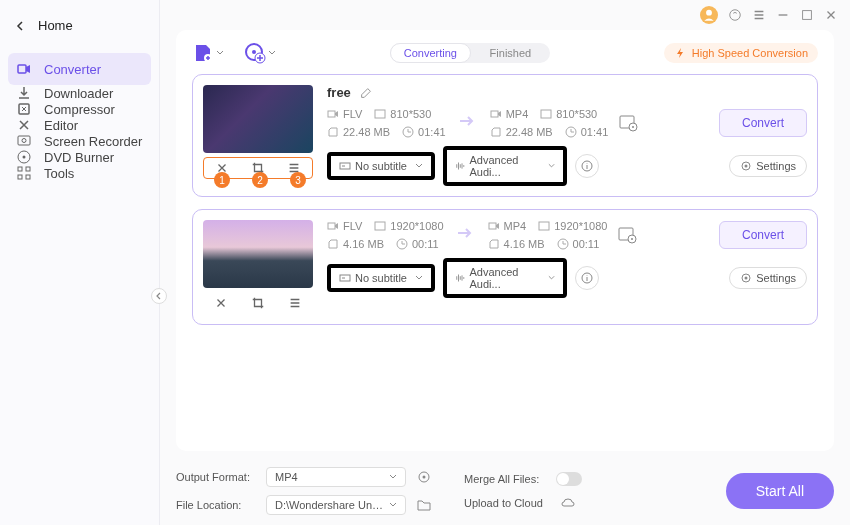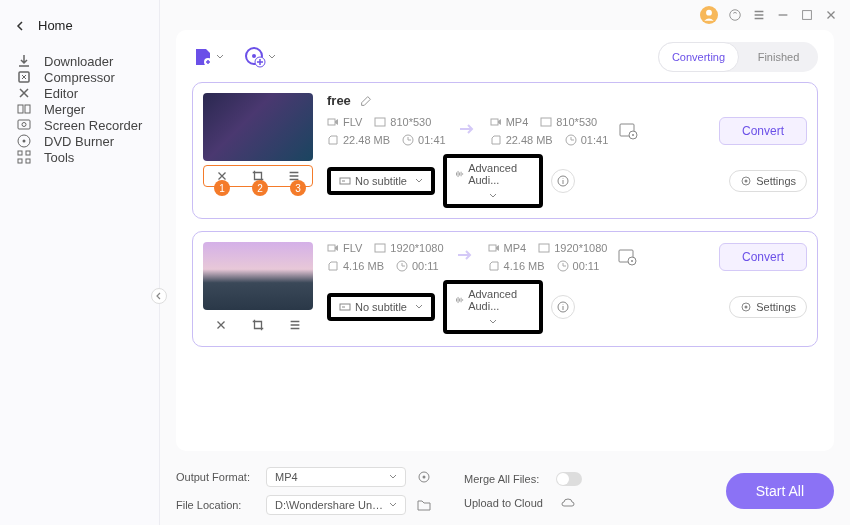--- a/index.html
+++ b/index.html
@@ -13,21 +13,21 @@
 .sidebar-item .icon { width: 16px; height: 16px; display: flex; align-items: center; justify-content: center; }
 .sidebar-collapse { position: absolute; right: -8px; top: 288px; width: 16px; height: 16px; background: #fff; border-radius: 50%; border: 1px solid #ddd; display: flex; align-items: center; justify-content: center; }
 .main { flex: 1; display: flex; flex-direction: column; background: #fafafb; }
 .titlebar { display: flex; justify-content: flex-end; align-items: center; padding: 6px 12px; gap: 10px; }
 .titlebar .avatar { width: 18px; height: 18px; border-radius: 50%; background: #f7b85a; display: flex; align-items: center; justify-content: center; }
 .titlebar svg { width: 14px; height: 14px; }
 .content { background: #fff; margin: 0 16px 8px 16px; border-radius: 10px; padding: 12px 16px; flex: 1; display: flex; flex-direction: column; }
 .toolbar { display: flex; align-items: center; justify-content: space-between; margin-bottom: 10px; }
 .toolbar-left { display: flex; gap: 20px; }
 .toolbar-icon { display: flex; align-items: center; gap: 2px; }
-.tabbar { display: flex; background: #f1f1f4; border-radius: 16px; width: 160px; height: 30px; }
+.tabbar { display: flex; background: #f1f1f4; border-radius: 16px; width: 160px; height: 20px; }
 .tab { flex: 1; display: flex; align-items: center; justify-content: center; font-size: 11px; border-radius: 16px; cursor: pointer; }
 .tab.active { background: #fff; color: #6b50e8; font-weight: 500; border: 1px solid #e5e5ea; }
 .tab.inactive { color: #888; }
 .speed-btn { display: flex; align-items: center; gap: 6px; font-size: 11px; color: #f47b2a; background: #fff3ea; padding: 4px 10px; border-radius: 12px; }
 .file-card { border: 1.5px solid #c9bdf5; border-radius: 10px; padding: 10px 10px 10px 10px; margin-bottom: 12px; position: relative; display: flex; }
 .thumb { width: 110px; height: 68px; border-radius: 4px; flex-shrink: 0; }
 .thumb1 { background: linear-gradient(135deg, #2a2850 0%, #4a3870 40%, #1a4560 100%); position: relative; }
 .thumb2 { background: linear-gradient(180deg, #d4b0e8 0%, #e8c8d8 40%, #3a4858 60%, #2a3848 100%); position: relative; }
 .thumb-tools { display: flex; justify-content: space-around; align-items: center; width: 110px; height: 22px; margin-top: 4px; }
 .thumb-tools.highlighted { border: 1.5px solid #f47b2a; border-radius: 4px; position: relative; }
@@ -44,21 +44,21 @@
 .meta-row { display: flex; gap: 12px; }
 .meta-item { display: flex; align-items: center; gap: 4px; font-size: 11px; color: #888; }
 .meta-item svg { width: 12px; height: 12px; }
 .arrow { margin: 0 12px; color: #d4c9f7; }
 .actions { display: flex; flex-direction: column; align-items: flex-end; gap: 4px; margin-left: auto; justify-content: center; }
 .settings-icon-col { display: flex; align-items: center; justify-content: center; margin: 0 10px; }
 .convert-btn { background: #f5f1ff; border: 1px solid #d4c9f7; color: #6b50e8; font-size: 12px; padding: 6px 22px; border-radius: 6px; cursor: pointer; }
 .controls-row { display: flex; align-items: center; gap: 8px; margin-top: 8px; }
 .dropdown { display: flex; align-items: center; justify-content: space-between; border: 4px solid #000000; border-radius: 4px; font-size: 11px; padding: 4px 8px; background: #fff; color: #555; gap: 6px; }
 .dropdown.subtitle { width: 108px; }
-.dropdown.audio { width: 100px; flex-direction: column; }
+.dropdown.audio { width: 124px; }
 .circle-btn { width: 24px; height: 24px; border: 1px solid #ddd; border-radius: 50%; display: flex; align-items: center; justify-content: center; }
 .settings-btn { display: flex; align-items: center; gap: 4px; font-size: 11px; border: 1px solid #ddd; border-radius: 12px; padding: 4px 10px; color: #555; }
 .footer { padding: 8px 16px 10px 16px; display: flex; align-items: center; gap: 12px; font-size: 11px; color: #555; }
 .footer-row { display: flex; align-items: center; gap: 10px; }
 .footer-label { width: 80px; font-size: 11px; color: #555; }
 .footer-left { display: flex; flex-direction: column; gap: 8px; }
 .footer-dropdown { border: 1px solid #ddd; border-radius: 4px; padding: 3px 8px; font-size: 11px; width: 140px; display: flex; justify-content: space-between; align-items: center; background: #fff; }
 .footer-mid { display: flex; flex-direction: column; gap: 10px; margin-left: 20px; }
 .merge-row, .upload-row { display: flex; align-items: center; gap: 17px; font-size: 11px; color: #555; }
 .toggle { width: 26px; height: 14px; background: #ddd; border-radius: 8px; position: relative; }
@@ -70,20 +70,29 @@
 <body>
 
 <div class="sidebar">
   <div class="home-row">
     <svg viewBox="0 0 10 10">
         <path d="M6 1 L2 5 L6 9" stroke="#333" stroke-width="1.5" fill="none"></path>
       </svg>
     <span class="home-label">Home</span>
   </div>
   <div style="height:10px"></div>
+  <div class="sidebar-item active">
+    <span class="icon">
+        <svg width="16" height="16" viewBox="0 0 16 16">
+          <rect x="2" y="4" width="8" height="8" rx="1" fill="none" stroke="#6b50e8" stroke-width="1.5"></rect>
+          <path d="M10 6 L14 4 L14 12 L10 10 Z" fill="#6b50e8"></path>
+        </svg>
+      </span>
+    <span>Converter</span>
+  </div>
   <div class="sidebar-item">
     <span class="icon">
         <svg width="16" height="16" viewBox="0 0 16 16">
           <path d="M8 2 L8 10 M5 7 L8 10 L11 7 M3 13 L13 13" stroke="#666" stroke-width="1.5" fill="none"></path>
         </svg>
       </span>
     <span>Downloader</span>
   </div>
   <div class="sidebar-item">
     <span class="icon">
@@ -94,29 +103,20 @@
       </span>
     <span>Compressor</span>
   </div>
   <div class="sidebar-item">
     <span class="icon">
         <svg width="16" height="16" viewBox="0 0 16 16">
           <path d="M4 4 L8 8 L4 12 M12 4 L8 8 L12 12" stroke="#666" stroke-width="1.5" fill="none"></path>
         </svg>
       </span>
     <span>Editor</span>
-  </div>
-  <div class="sidebar-item">
-    <span class="icon">
-        <svg width="16" height="16" viewBox="0 0 16 16">
-          <rect x="2" y="4" width="5" height="8" stroke="#666" fill="none"></rect>
-          <rect x="9" y="4" width="5" height="8" stroke="#666" fill="none"></rect>
-        </svg>
-      </span>
-    <span>Merger</span>
   </div>
   <div class="sidebar-item">
     <span class="icon">
         <svg width="16" height="16" viewBox="0 0 16 16">
           <rect x="2" y="3" width="12" height="9" rx="1" stroke="#666" fill="none"></rect>
           <circle cx="8" cy="7.5" r="2" stroke="#666" fill="none"></circle>
         </svg>
       </span>
     <span>Screen Recorder</span>
   </div>
@@ -194,20 +194,26 @@
               <path d="M16 13 V19 M13 16 H19" stroke="#6b50e8" stroke-width="1.5"></path>
             </svg>
           <svg width="8" height="8" viewBox="0 0 8 8">
               <path d="M1 2 L4 5 L7 2" stroke="#888" fill="none"></path>
             </svg>
         </div>
       </div>
       <div class="tabbar">
         <div class="tab active">Converting</div>
         <div class="tab inactive">Finished</div>
+      </div>
+      <div class="speed-btn">
+        <svg width="12" height="12" viewBox="0 0 12 12">
+            <path d="M7 1 L3 7 H6 L5 11 L9 5 H6 Z" fill="#f47b2a"></path>
+          </svg>
+        <span>High Speed Conversion</span>
       </div>
     </div>
 
     <div class="file-card">
       <div class="thumb-col">
         <div class="thumb thumb1"></div>
         <div class="thumb-tools highlighted">
           <svg width="14" height="14" viewBox="0 0 16 16">
               <path d="M4 4 L8 8 L4 12 M12 4 L8 8 L12 12" stroke="#666" stroke-width="1.5" fill="none"></path>
             </svg>

